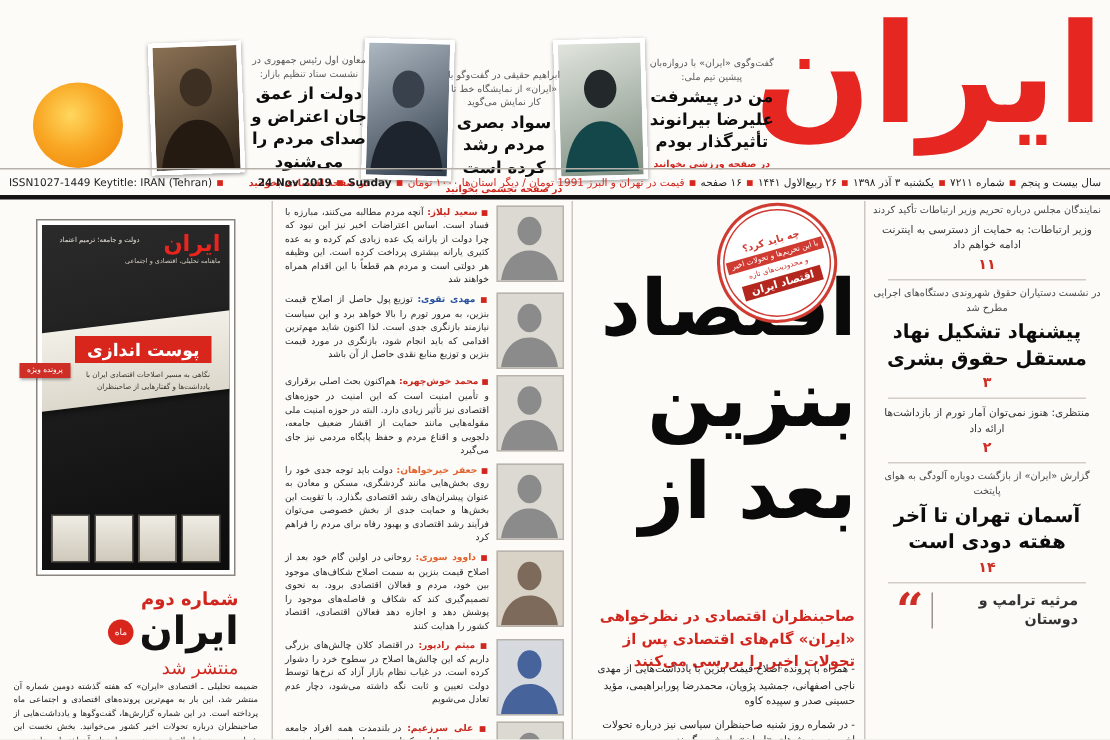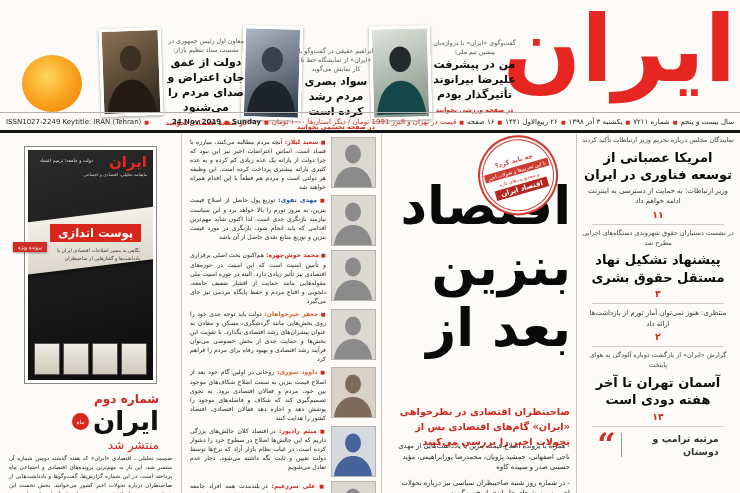--- a/index.html
+++ b/index.html
@@ -157,21 +157,21 @@
     <span>۲۶ ربیع‌الاول ۱۴۴۱</span>
     <span class="sep">■</span>
     <span>۱۶ صفحه</span>
     <span class="sep">■</span>
     <span class="price">قیمت در تهران و البرز 1991 تومان / دیگر استان‌ها ۱۰۰۰ تومان</span>
     <span class="sep">■</span>
     <span class="en bold">Sunday</span>
     <span class="sep">■</span>
     <span class="en bold">24 Nov 2019</span>
     <span class="sep pushsep">■</span>
-    <span class="en">ISSN1027-2249  Keytitle: IRAN (Tehran)</span>
+    <span class="en">ISSN1027-1449  Keytitle: IRAN (Tehran)</span>
   </div>
 
   <div class="vrule r1"></div>
   <div class="vrule r2"></div>
   <div class="vrule r3"></div>
 
   <div class="lead">
     <div class="stamp">
       <div class="stamp-c">
         <div class="sline1">چه باید کرد؟</div>
@@ -254,21 +254,20 @@
             <path d="M2 49 C4 34 13 29 21 29 C29 29 38 34 40 49 Z" fill="currentColor"></path>
           </svg>
         </div>
       <div class="optxt"><span class="opbullet">■</span> <span class="opname" style="color: rgb(201, 40, 31);">علی سرزعیم:</span> <span>در بلندمدت همه افراد جامعه برنده هستند اما در کوتاه‌مدت صاحبان خودرو بازنده و افرادی که خودرو ندارند برنده هستند. دولت باید یک سازوکار شفاف در نظر بگیرد و به صورت آنلاین اعلام کند چه</span></div>
     </div>
   </div>
 
   <div class="news">
     <div class="nitem">
       <div class="nkicker">نمایندگان مجلس درباره تحریم وزیر ارتباطات تأکید کردند</div>
-      <div class="ntitle">امریکا عصبانی از توسعه فناوری در ایران</div>
       <div class="nsub">وزیر ارتباطات: به حمایت از دسترسی به اینترنت ادامه خواهم داد</div>
       <div class="npage">۱۱</div>
     </div>
     <div class="ndiv"></div>
     <div class="nitem">
       <div class="nkicker">در نشست دستیاران حقوق شهروندی دستگاه‌های اجرایی مطرح شد</div>
       <div class="ntitle">پیشنهاد تشکیل نهاد مستقل حقوق بشری</div>
 
       <div class="npage">۳</div>
     </div>

